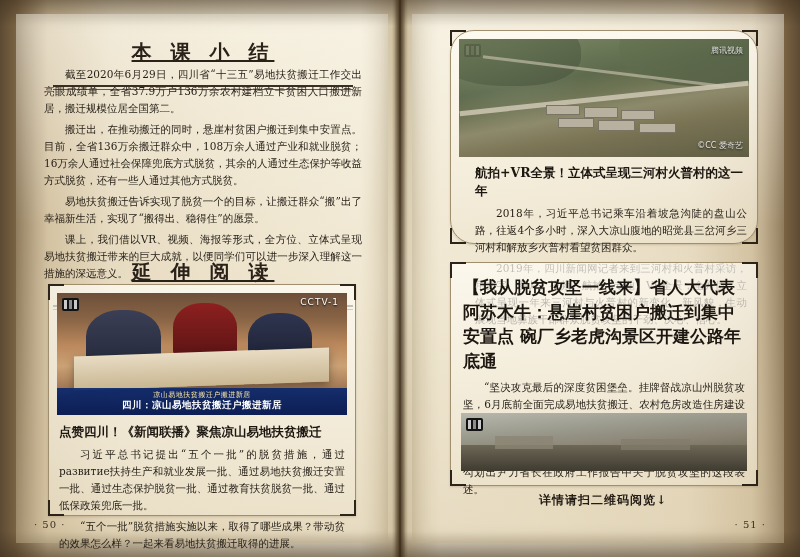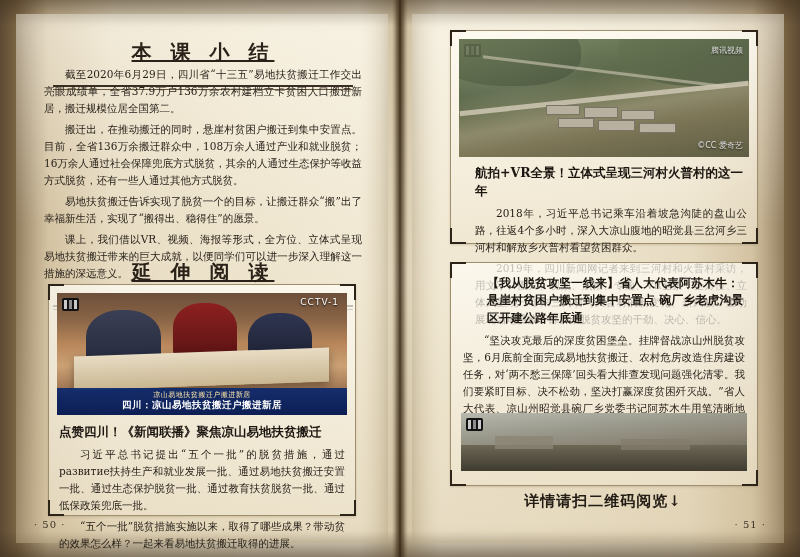--- a/index.html
+++ b/index.html
@@ -149,21 +149,21 @@
   .pagenum{
     position:absolute;bottom:27px;
     font-family:"DejaVu Serif","Liberation Serif",serif;
     font-size:10px;color:#3b3026;letter-spacing:1px;
   }
   #pg-left{left:34px;}
   #pg-right{right:34px;}
 
   .scan-note{
     text-align:center;font-family:"DejaVu Serif","Liberation Serif",serif;
-    font-weight:bold;font-size:15px;color:#241d16;letter-spacing:1px;
+    font-weight:bold;font-size:12px;color:#241d16;letter-spacing:1px;
   }
 </style>
 </head>
 <body>
 
 <div id="page">
 
   <div class="paper" id="left-paper"></div>
   <div class="paper" id="right-paper"></div>
   <div class="spine"></div>
@@ -216,21 +216,21 @@
 
     <div style="position:absolute;left:10px;right:10px;top:138px;">
       <div class="sub-title">点赞四川！《新闻联播》聚焦凉山易地扶贫搬迁</div>
       <p class="body">习近平总书记提出“五个一批”的脱贫措施，通过развитие扶持生产和就业发展一批、通过易地扶贫搬迁安置一批、通过生态保护脱贫一批、通过教育扶贫脱贫一批、通过低保政策兜底一批。</p>
       <p class="body">“五个一批”脱贫措施实施以来，取得了哪些成果？带动贫的效果怎么样？一起来看易地扶贫搬迁取得的进展。</p>
     </div>
   </div>
 
   <div class="pagenum" id="pg-left">· 50 ·</div>
 
-  <div class="block box" style="left:450px;top:30px;width:306px;height:212px;">
+  <div class="block box" style="left:450px;top:30px;width:306px;height:212px;border-radius:24px;">
     <div class="corner c-tl"></div>
     <div class="corner c-tr"></div>
     <div class="corner c-bl"></div>
     <div class="corner c-br"></div>
 
     <div class="photo aerial" style="position:absolute;left:8px;top:8px;width:290px;height:118px;">
       <div class="tag">
           <i></i>
           <i></i>
           <i></i>
@@ -256,21 +256,21 @@
     </div>
   </div>
 
   <div class="block box" style="left:450px;top:262px;width:306px;height:222px;">
     <div class="corner c-tl"></div>
     <div class="corner c-tr"></div>
     <div class="corner c-bl"></div>
     <div class="corner c-br"></div>
 
     <div style="position:absolute;left:12px;right:12px;top:12px;">
-      <div class="sub-title" style="font-size:12px;margin-left:24px;">【我从脱贫攻坚一线来】省人大代表阿苏木牛：悬崖村贫困户搬迁到集中安置点 碗厂乡老虎沟景区开建公路年底通</div>
+      <div class="sub-title" style="font-size:17px;">【我从脱贫攻坚一线来】省人大代表阿苏木牛：悬崖村贫困户搬迁到集中安置点 碗厂乡老虎沟景区开建公路年底通</div>
       <p class="body">“坚决攻克最后的深度贫困堡垒。挂牌督战凉山州脱贫攻坚，6月底前全面完成易地扶贫搬迁、农村危房改造住房建设任务，对‘两不愁三保障’回头看大排查发现问题强化清零。我们要紧盯目标、决不松劲，坚决打赢深度贫困歼灭战。”省人大代表、凉山州昭觉县碗厂乡党委书记阿苏木牛用笔清晰地勾划出尹力省长在政府工作报告中关于脱贫攻坚的这段表述。</p>
     </div>
 
     <div class="photo gully" style="position:absolute;left:10px;top:150px;width:286px;height:58px;">
       <div class="tag">
           <i></i>
           <i></i>
           <i></i>
         </div>
       <div style="position:absolute;left:0;top:55%;width:100%;height:45%;background:linear-gradient(180deg,#6d6755,#3f3b30);"></div>

